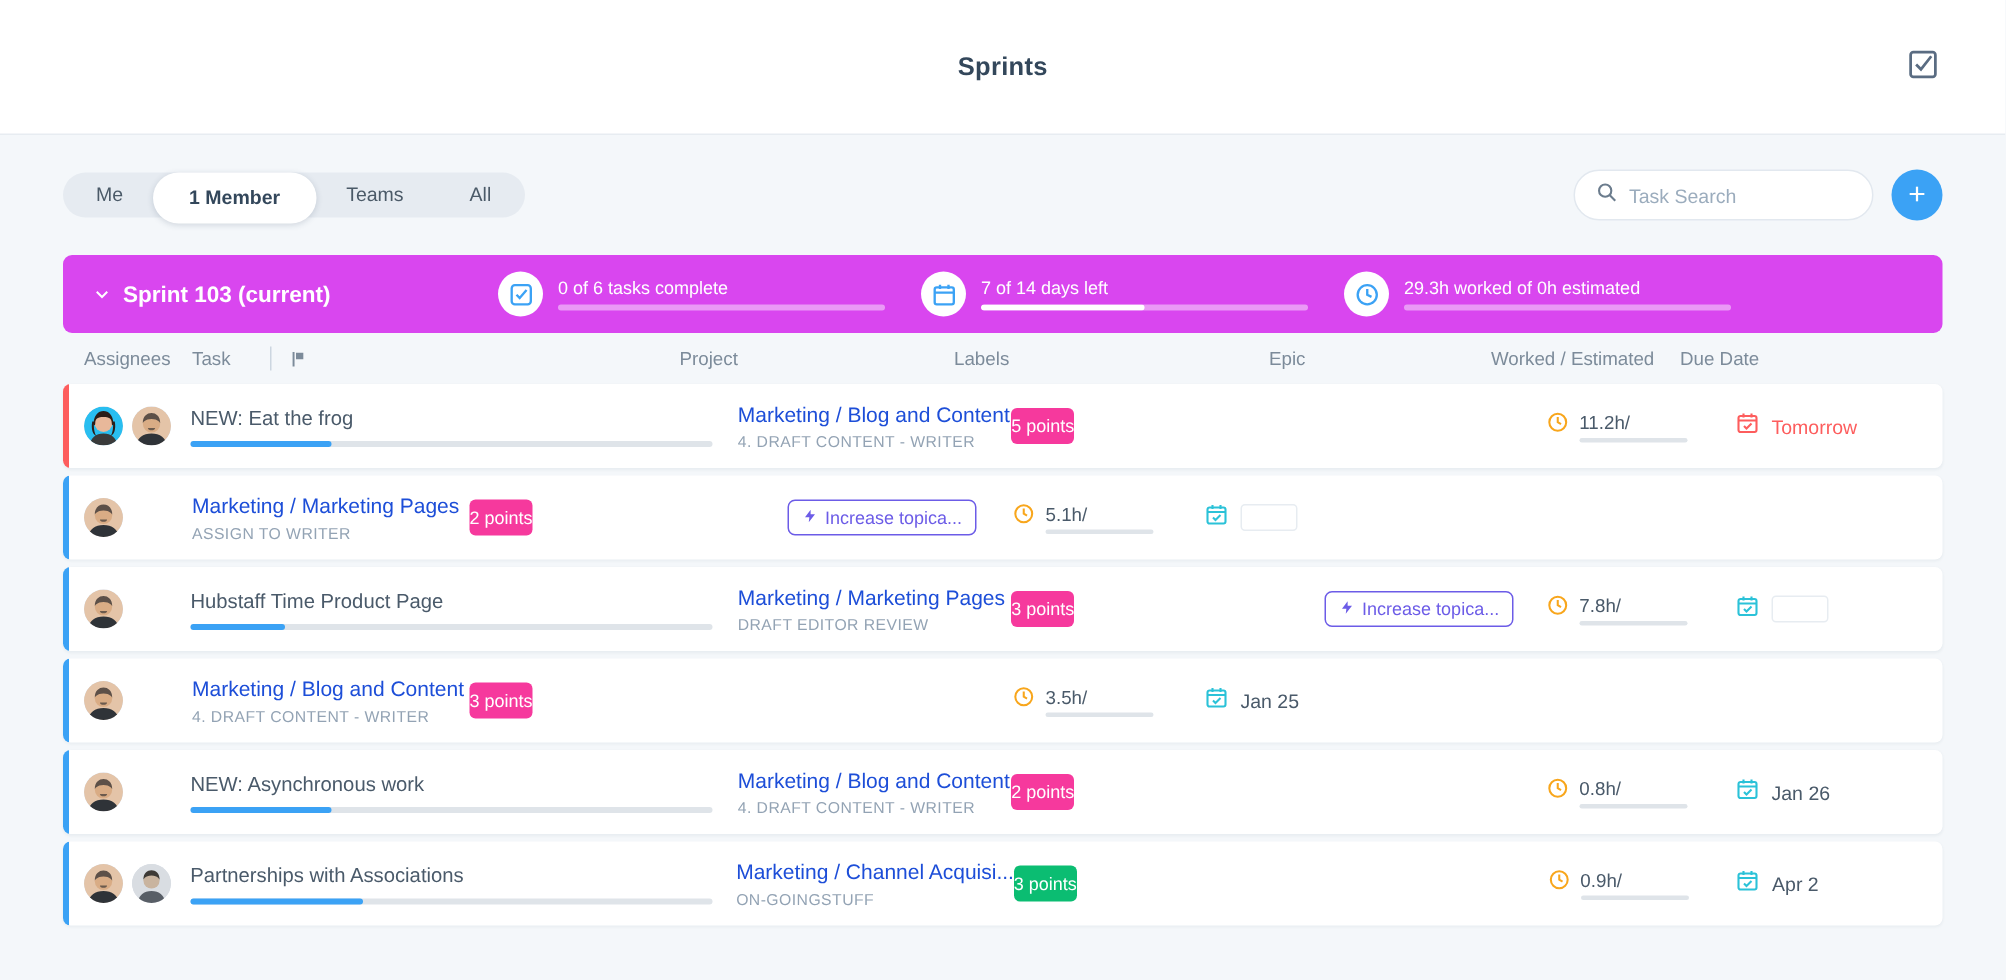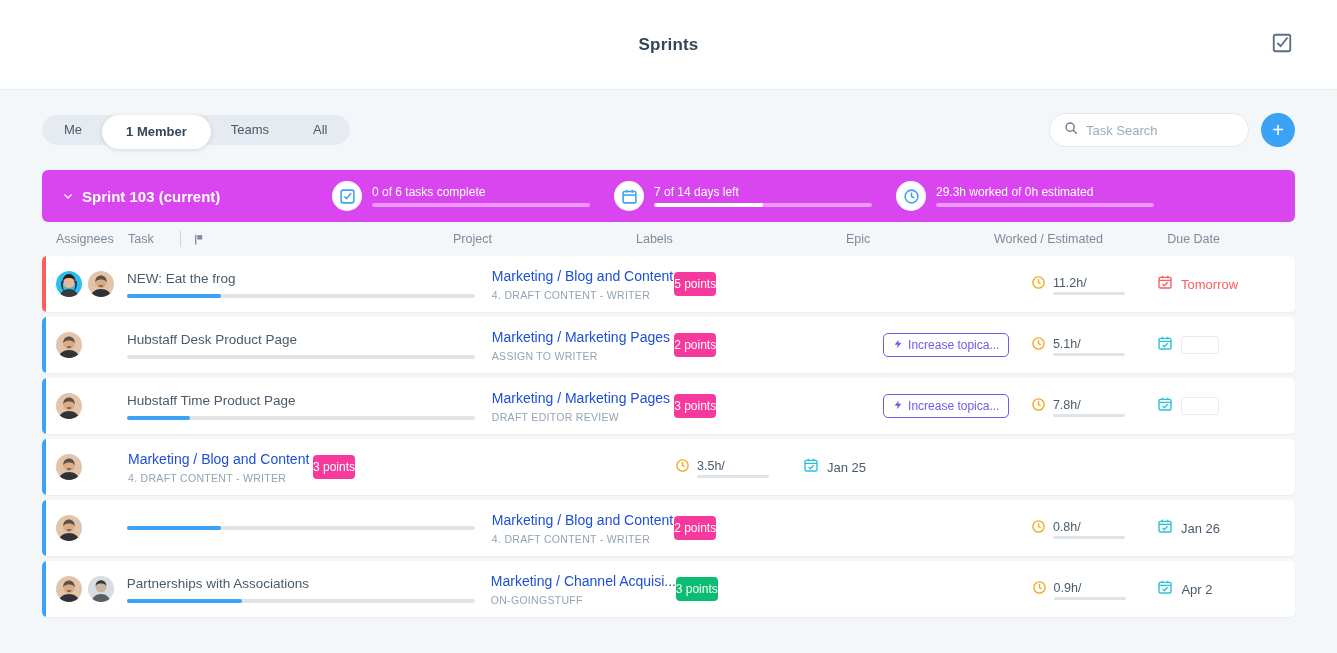--- a/index.html
+++ b/index.html
@@ -119,21 +119,21 @@
   .ch-assignees { width: 72px; }
   .ch-task { width: 40px; }
   .ch-divider {
     width: 1px; height: 16px; background: #ccd6e0; margin: 0 12px;
   }
   .ch-flag { width: 260px; display: flex; align-items: center; }
   .ch-project { width: 183px; }
   .ch-labels  { width: 210px; }
   .ch-epic    { width: 148px; }
   .ch-worked  { width: 126px; }
-  .ch-due     { width: 100px; text-align: right; }
+  .ch-due     { width: 100px; }
 
   
   .rows { display: flex; flex-direction: column; gap: 5px; }
   .row {
     background: #fff; border-radius: 5px;
     height: 56px; display: flex; align-items: center;
     position: relative; overflow: hidden;
     box-shadow: 0 1px 2px rgba(40,60,90,.06);
   }
   .row-strip {
@@ -355,26 +355,20 @@
           <span class="avatar">
             <svg width="26" height="26" viewBox="0 0 26 26">
               <circle cx="13" cy="13" r="13" fill="#e4c4a8"></circle>
               <path d="M3 26c0-5 4.5-8 10-8s10 3 10 8z" fill="#2f3338"></path>
               <circle cx="13" cy="11.5" r="5.8" fill="#d9ac85"></circle>
               <path d="M7.2 10.8c0-4.2 2.8-6.4 5.8-6.4s5.8 2.2 5.8 6.4c0 .9-.8-2.4-5.8-2.4s-5.8 3.3-5.8 2.4z" fill="#5d5048"></path>
               <path d="M10.6 14.3h4.8c0 .9-1 1.6-2.4 1.6s-2.4-.7-2.4-1.6z" fill="#6b5a4d"></path>
             </svg>
           </span>
         </div>
-        <div class="c-task">
-          <div class="task-title">Hubstaff Desk Product Page</div>
-          <div class="task-track">
-            <div class="task-fill" style="width:0%"></div>
-          </div>
-        </div>
         <div class="c-project">
           <div class="proj-name">Marketing / Marketing Pages</div>
           <div class="proj-status">ASSIGN TO WRITER</div>
         </div>
         <div class="c-labels"><span class="pill" style="background:#f6399d">2 points</span></div>
         <div class="c-epic"><span class="epic-pill">
             <span><svg width="10" height="10" viewBox="0 0 24 24" fill="#6c5ce7">
                 <polygon points="13,2 4,14 11,14 10,22 20,9 13,9"></polygon>
               </svg></span>
             <span>Increase topica...</span>
@@ -489,20 +483,21 @@
             <svg width="26" height="26" viewBox="0 0 26 26">
               <circle cx="13" cy="13" r="13" fill="#e4c4a8"></circle>
               <path d="M3 26c0-5 4.5-8 10-8s10 3 10 8z" fill="#2f3338"></path>
               <circle cx="13" cy="11.5" r="5.8" fill="#d9ac85"></circle>
               <path d="M7.2 10.8c0-4.2 2.8-6.4 5.8-6.4s5.8 2.2 5.8 6.4c0 .9-.8-2.4-5.8-2.4s-5.8 3.3-5.8 2.4z" fill="#5d5048"></path>
               <path d="M10.6 14.3h4.8c0 .9-1 1.6-2.4 1.6s-2.4-.7-2.4-1.6z" fill="#6b5a4d"></path>
             </svg>
           </span>
         </div>
         <div class="c-task">
+          <div class="task-title">NEW: Asynchronous work</div>
           <div class="task-track">
             <div class="task-fill" style="width:27%"></div>
           </div>
         </div>
         <div class="c-project">
           <div class="proj-name">Marketing / Blog and Content</div>
           <div class="proj-status">4. DRAFT CONTENT - WRITER</div>
         </div>
         <div class="c-labels"><span class="pill" style="background:#f6399d">2 points</span></div>
         <div class="c-epic"></div>

